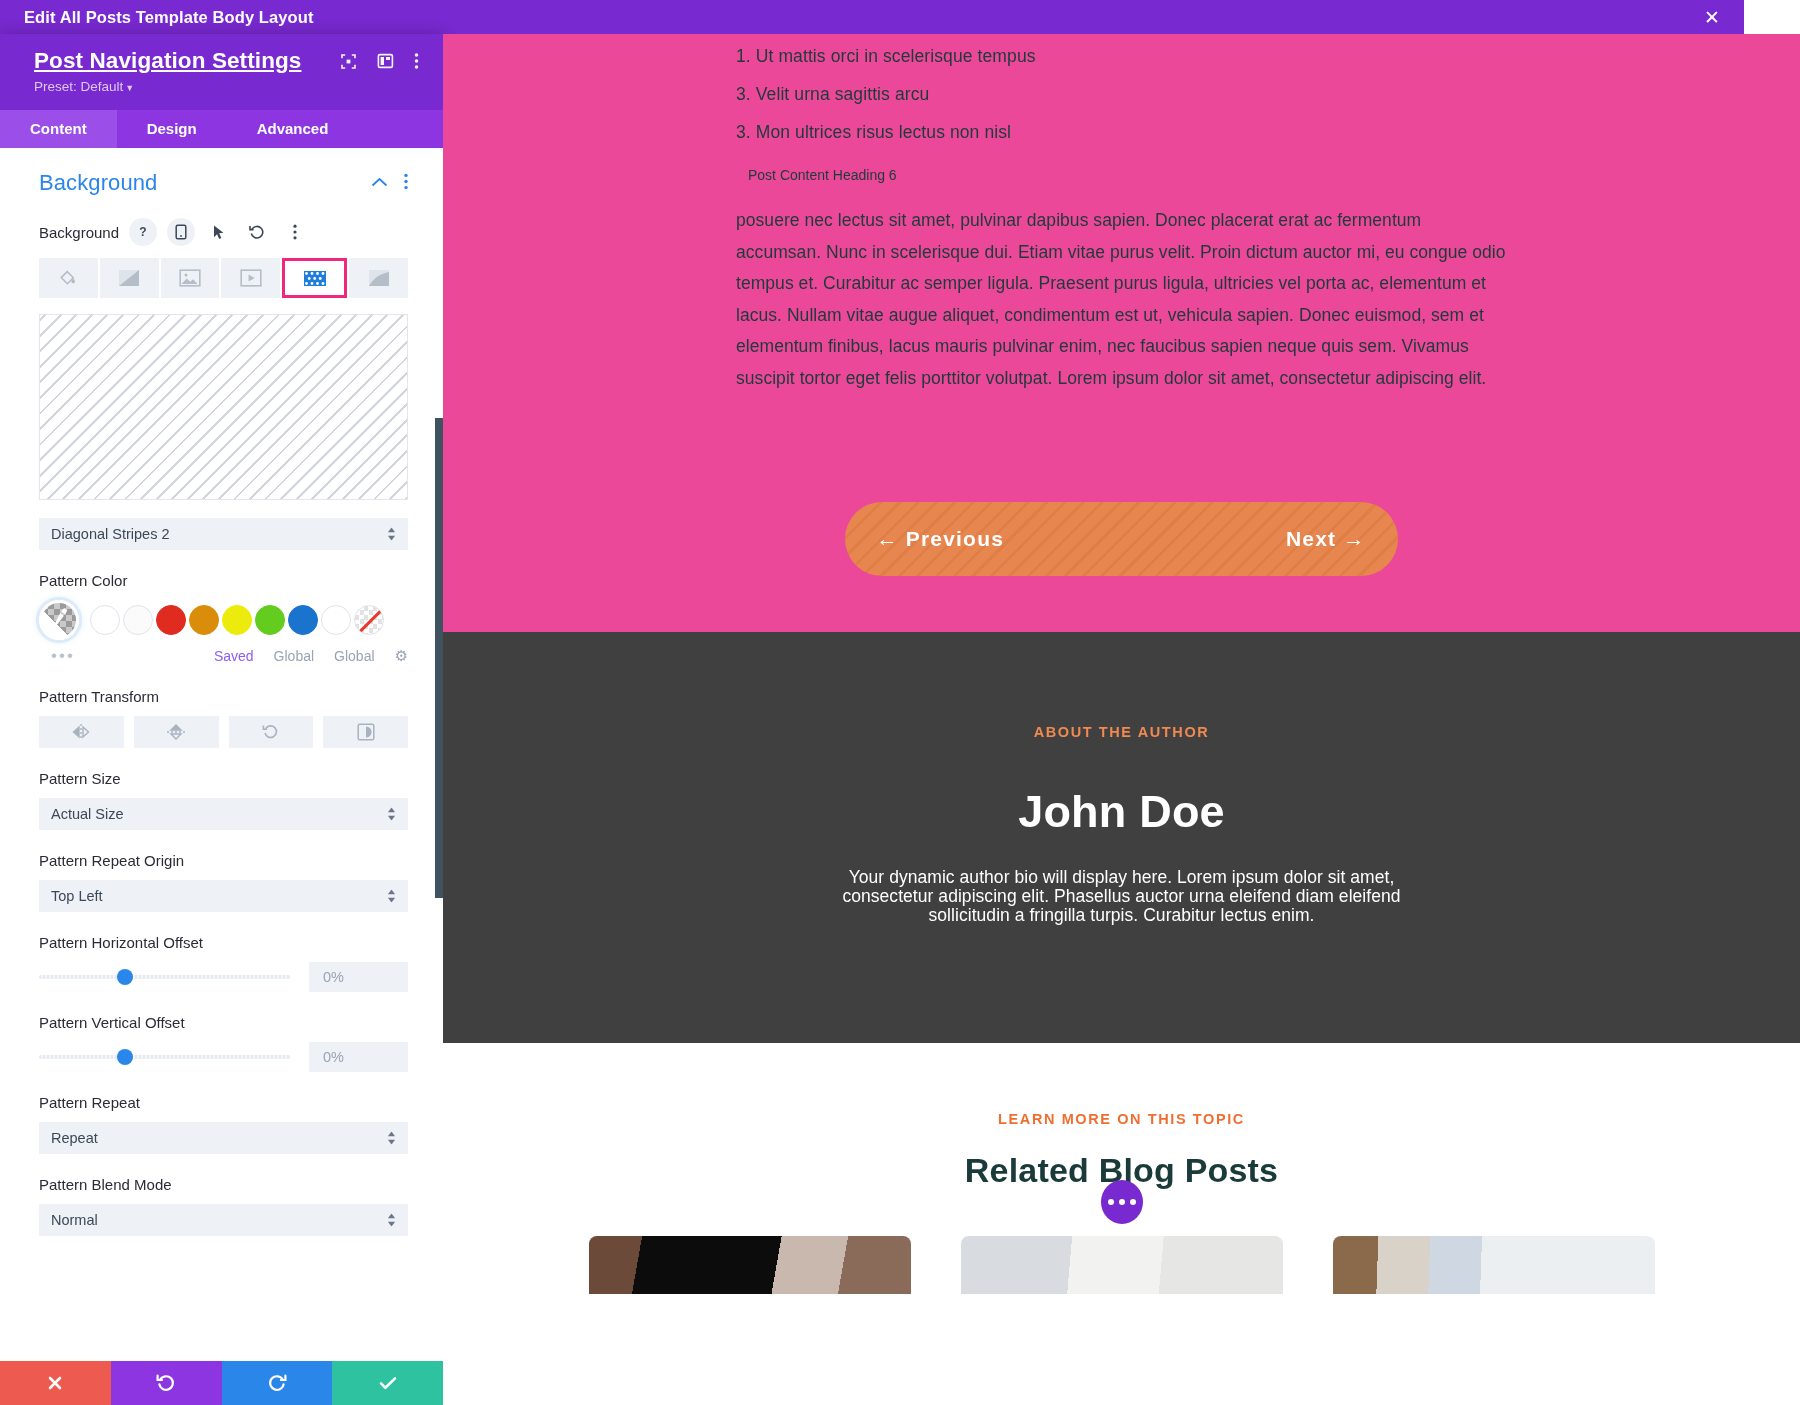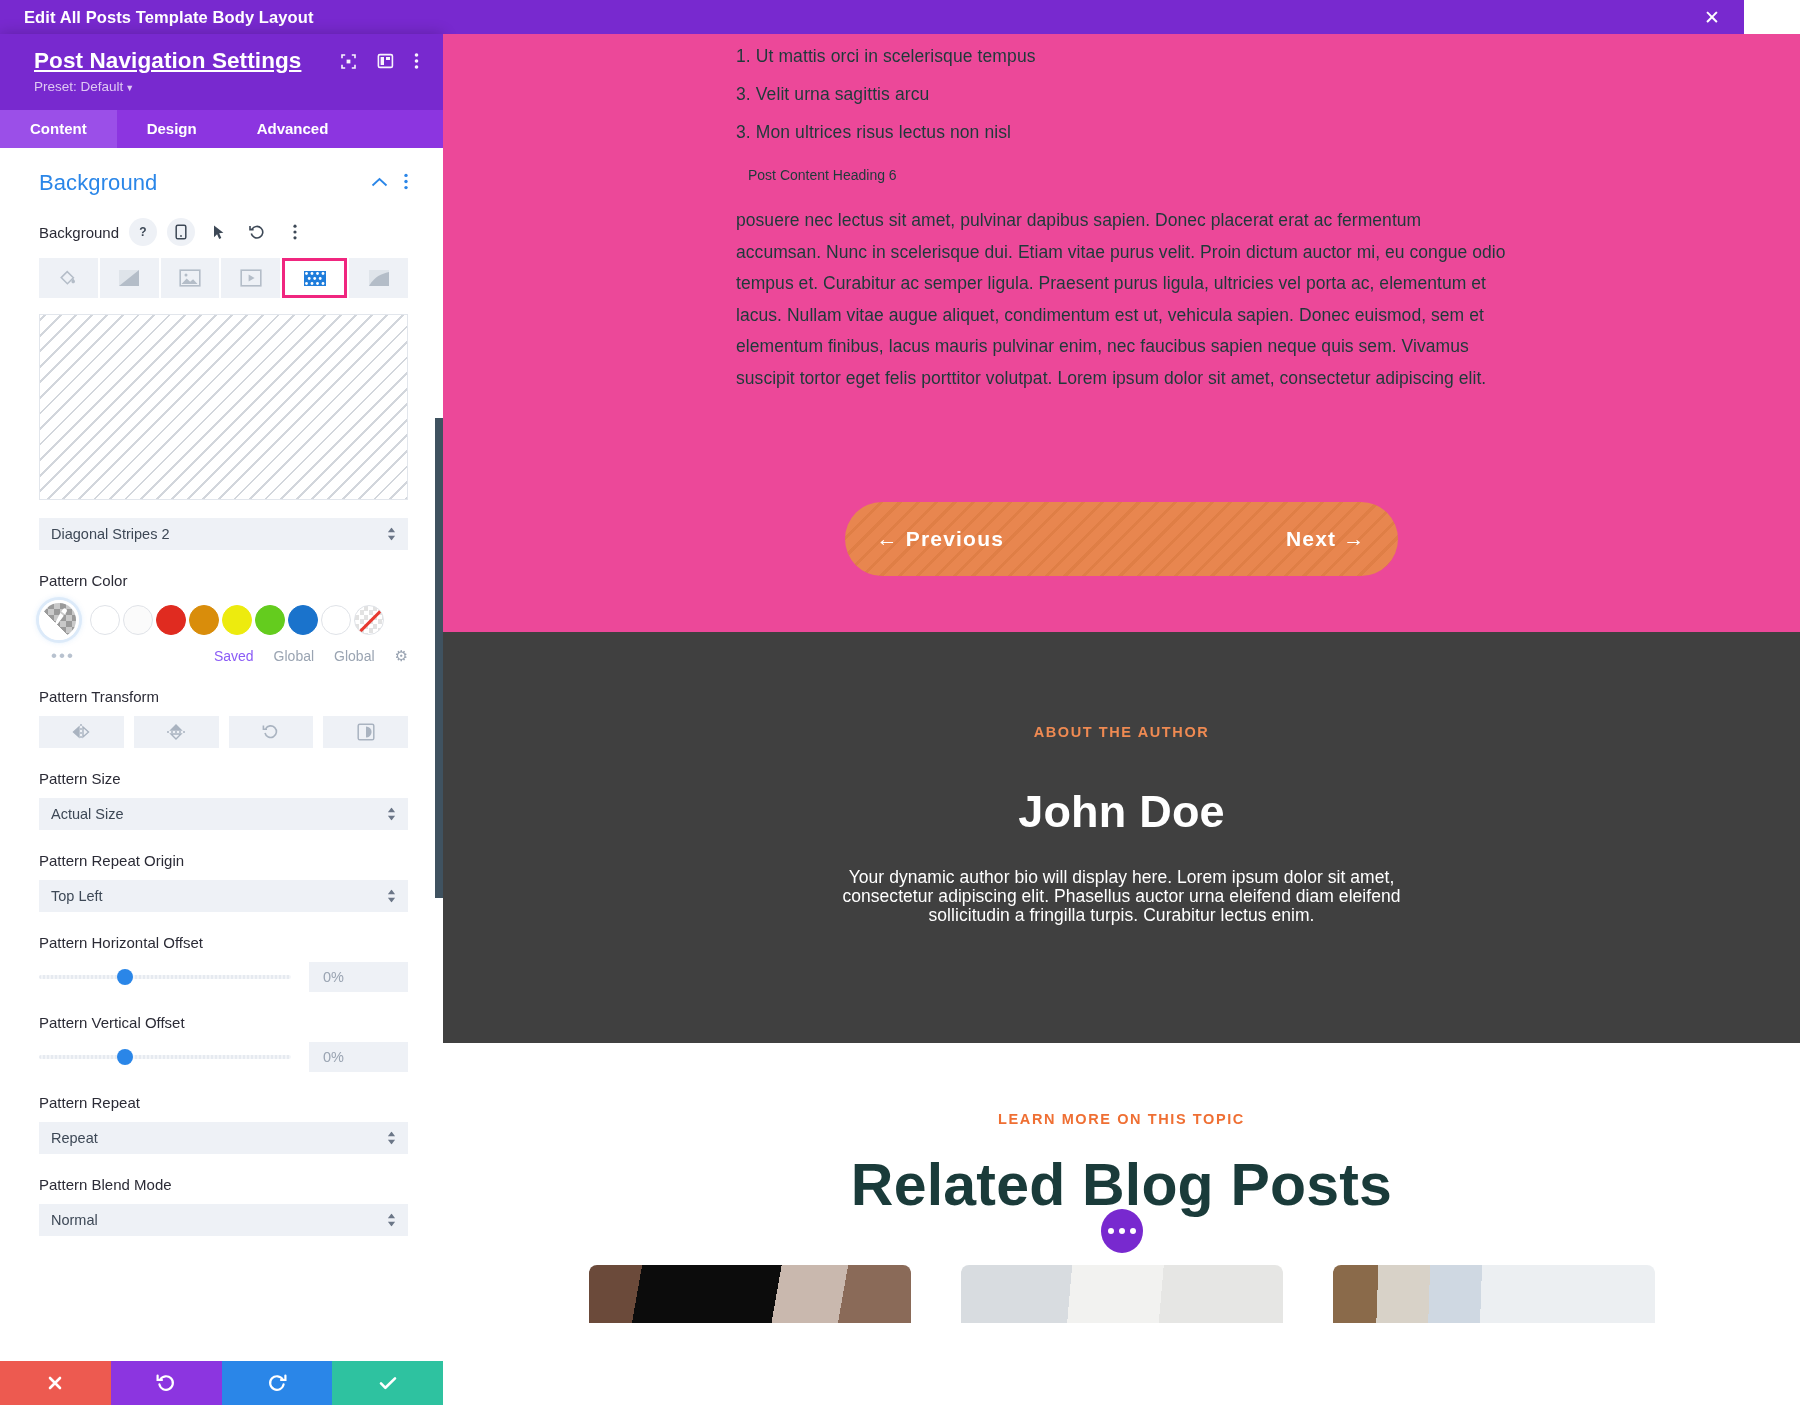--- a/index.html
+++ b/index.html
@@ -215,21 +215,21 @@
     color: #fff; font-size: 45px; font-weight: 700; margin-top: 46px; letter-spacing: .2px;
   }
   .author-bio {
     color: #fff; font-size: 17.5px; line-height: 19px; width: 620px;
     margin: 30px auto 0; letter-spacing: .05px;
   }
 
   .sec-related { background: #fff; padding: 68px 0 0 0; text-align: center; position: relative; }
   .eyebrow-2 { color: #ef6f33; font-size: 14.5px; font-weight: 700; letter-spacing: 1.6px; }
   .related-title {
-    color: #1a3b3a; font-size: 59px; font-weight: 700; margin-top: 24px; letter-spacing: .2px;
+    color: #1a3b3a; font-size: 34px; font-weight: 700; margin-top: 24px; letter-spacing: .2px;
   }
   .purple-pill {
     position: absolute; left: 50%; transform: translateX(-50%); bottom: 70px;
     width: 42px; height: 44px; border-radius: 21px/22px; background: #7829cf;
     display: flex; align-items: center; justify-content: center; cursor: pointer;
     z-index: 5;
   }
   .purple-pill .d { width: 6px; height: 6px; background: #fff; border-radius: 50%; margin: 0 2.5px; }
 
   .cards { display: flex; gap: 50px; justify-content: center; margin-top: 46px; padding: 0 60px; }

